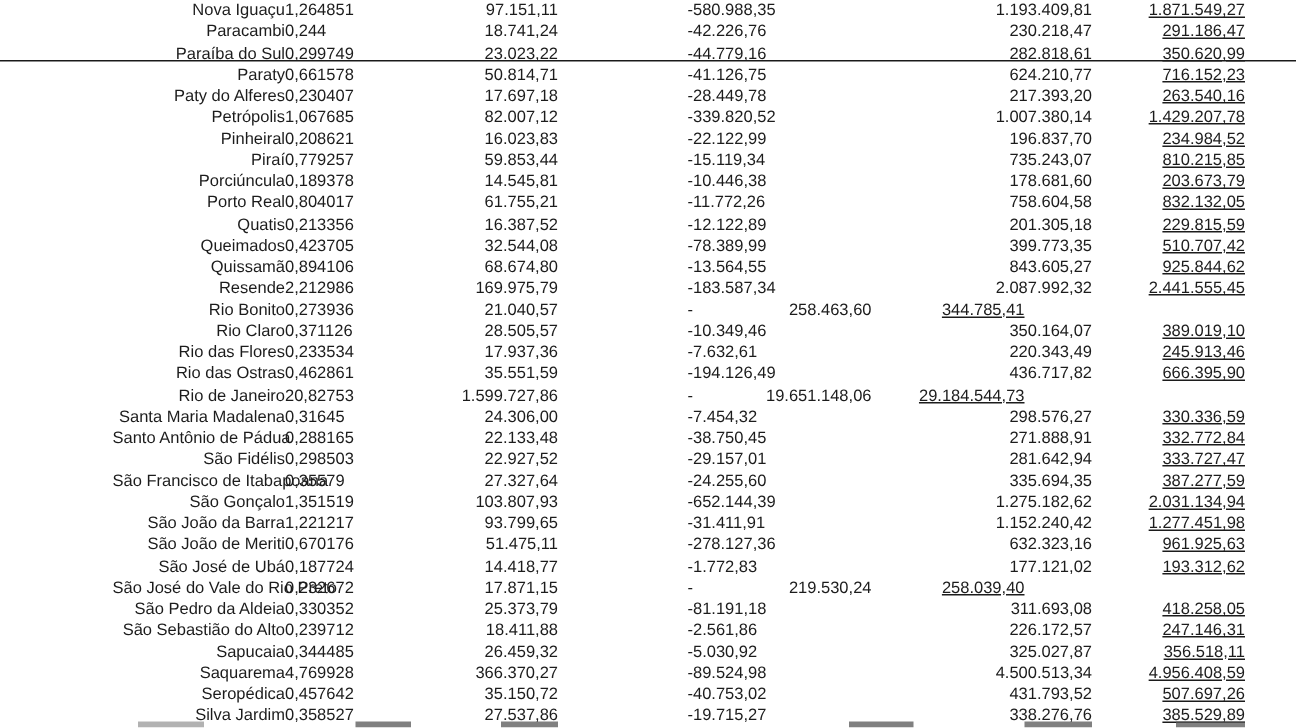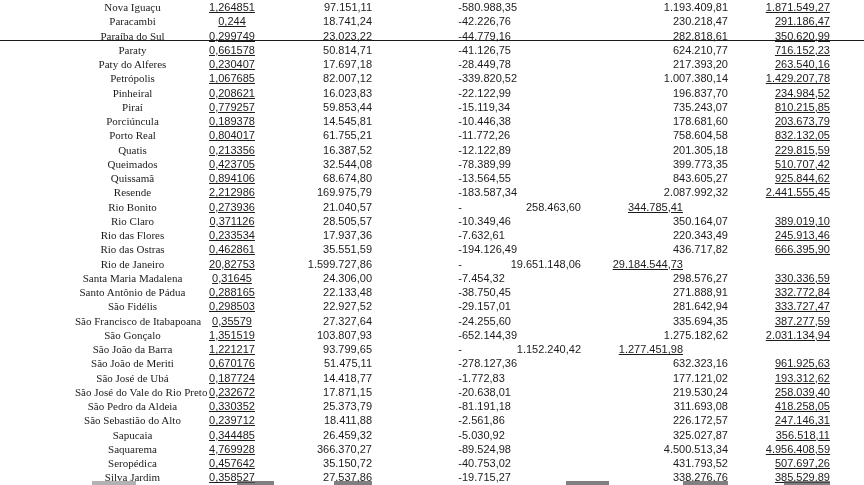--- a/index.html
+++ b/index.html
@@ -16,22 +16,22 @@
   }
   #rows { position: absolute; top: 0; left: 0; width: 864px; }
   .row {
     display: flex;
     height: 14.26px;
     align-items: center;
     font-size: 11px;
     color: #1c1c1c;
   }
   .c { white-space: nowrap; overflow: visible; flex: 0 0 auto; }
-  .c-name  { margin-left: 75px; width: 115px; text-align: center; font-family: Liberation Serif, serif; }
-  .c-ratio { width: 84px;  text-align: center; text-decoration: underline; }
+  .c-name  { margin-left: 75px; width: 115px; text-align: right; }
+  .c-ratio { width: 84px;  text-align: left; }
   .c-v1    { width: 98px;  text-align: right; }
   .c-dash  { width: 90px;  text-align: right; }
   .c-v2    { width: 147px; text-align: left; }
   .c-v3    { width: 119px; text-align: right; }
   .c-v4    { width: 102px; text-align: right; text-decoration: underline; }
   .page-line {
     position: absolute;
     left: 0; top: 40px;
     width: 864px; height: 1px;
     background: #1a1a1a;
@@ -266,20 +266,21 @@
         <div class="c c-dash">-</div>
         <div class="c c-v2">652.144,39</div>
         <div class="c c-v3">1.275.182,62</div>
         <div class="c c-v4">2.031.134,94</div>
       </div>
       <div class="row">
         <div class="c c-name">São João da Barra</div>
         <div class="c c-ratio">1,221217</div>
         <div class="c c-v1">93.799,65</div>
         <div class="c c-dash">-</div>
+        <div class="c c-v2">31.411,91</div>
         <div class="c c-v3">1.152.240,42</div>
         <div class="c c-v4">1.277.451,98</div>
       </div>
       <div class="row">
         <div class="c c-name">São João de Meriti</div>
         <div class="c c-ratio">0,670176</div>
         <div class="c c-v1">51.475,11</div>
         <div class="c c-dash">-</div>
         <div class="c c-v2">278.127,36</div>
         <div class="c c-v3">632.323,16</div>
@@ -292,21 +293,20 @@
         <div class="c c-dash">-</div>
         <div class="c c-v2">1.772,83</div>
         <div class="c c-v3">177.121,02</div>
         <div class="c c-v4">193.312,62</div>
       </div>
       <div class="row">
         <div class="c c-name">São José do Vale do Rio Preto</div>
         <div class="c c-ratio">0,232672</div>
         <div class="c c-v1">17.871,15</div>
         <div class="c c-dash">-</div>
-        <div class="c c-v2">20.638,01</div>
         <div class="c c-v3">219.530,24</div>
         <div class="c c-v4">258.039,40</div>
       </div>
       <div class="row">
         <div class="c c-name">São Pedro da Aldeia</div>
         <div class="c c-ratio">0,330352</div>
         <div class="c c-v1">25.373,79</div>
         <div class="c c-dash">-</div>
         <div class="c c-v2">81.191,18</div>
         <div class="c c-v3">311.693,08</div>

